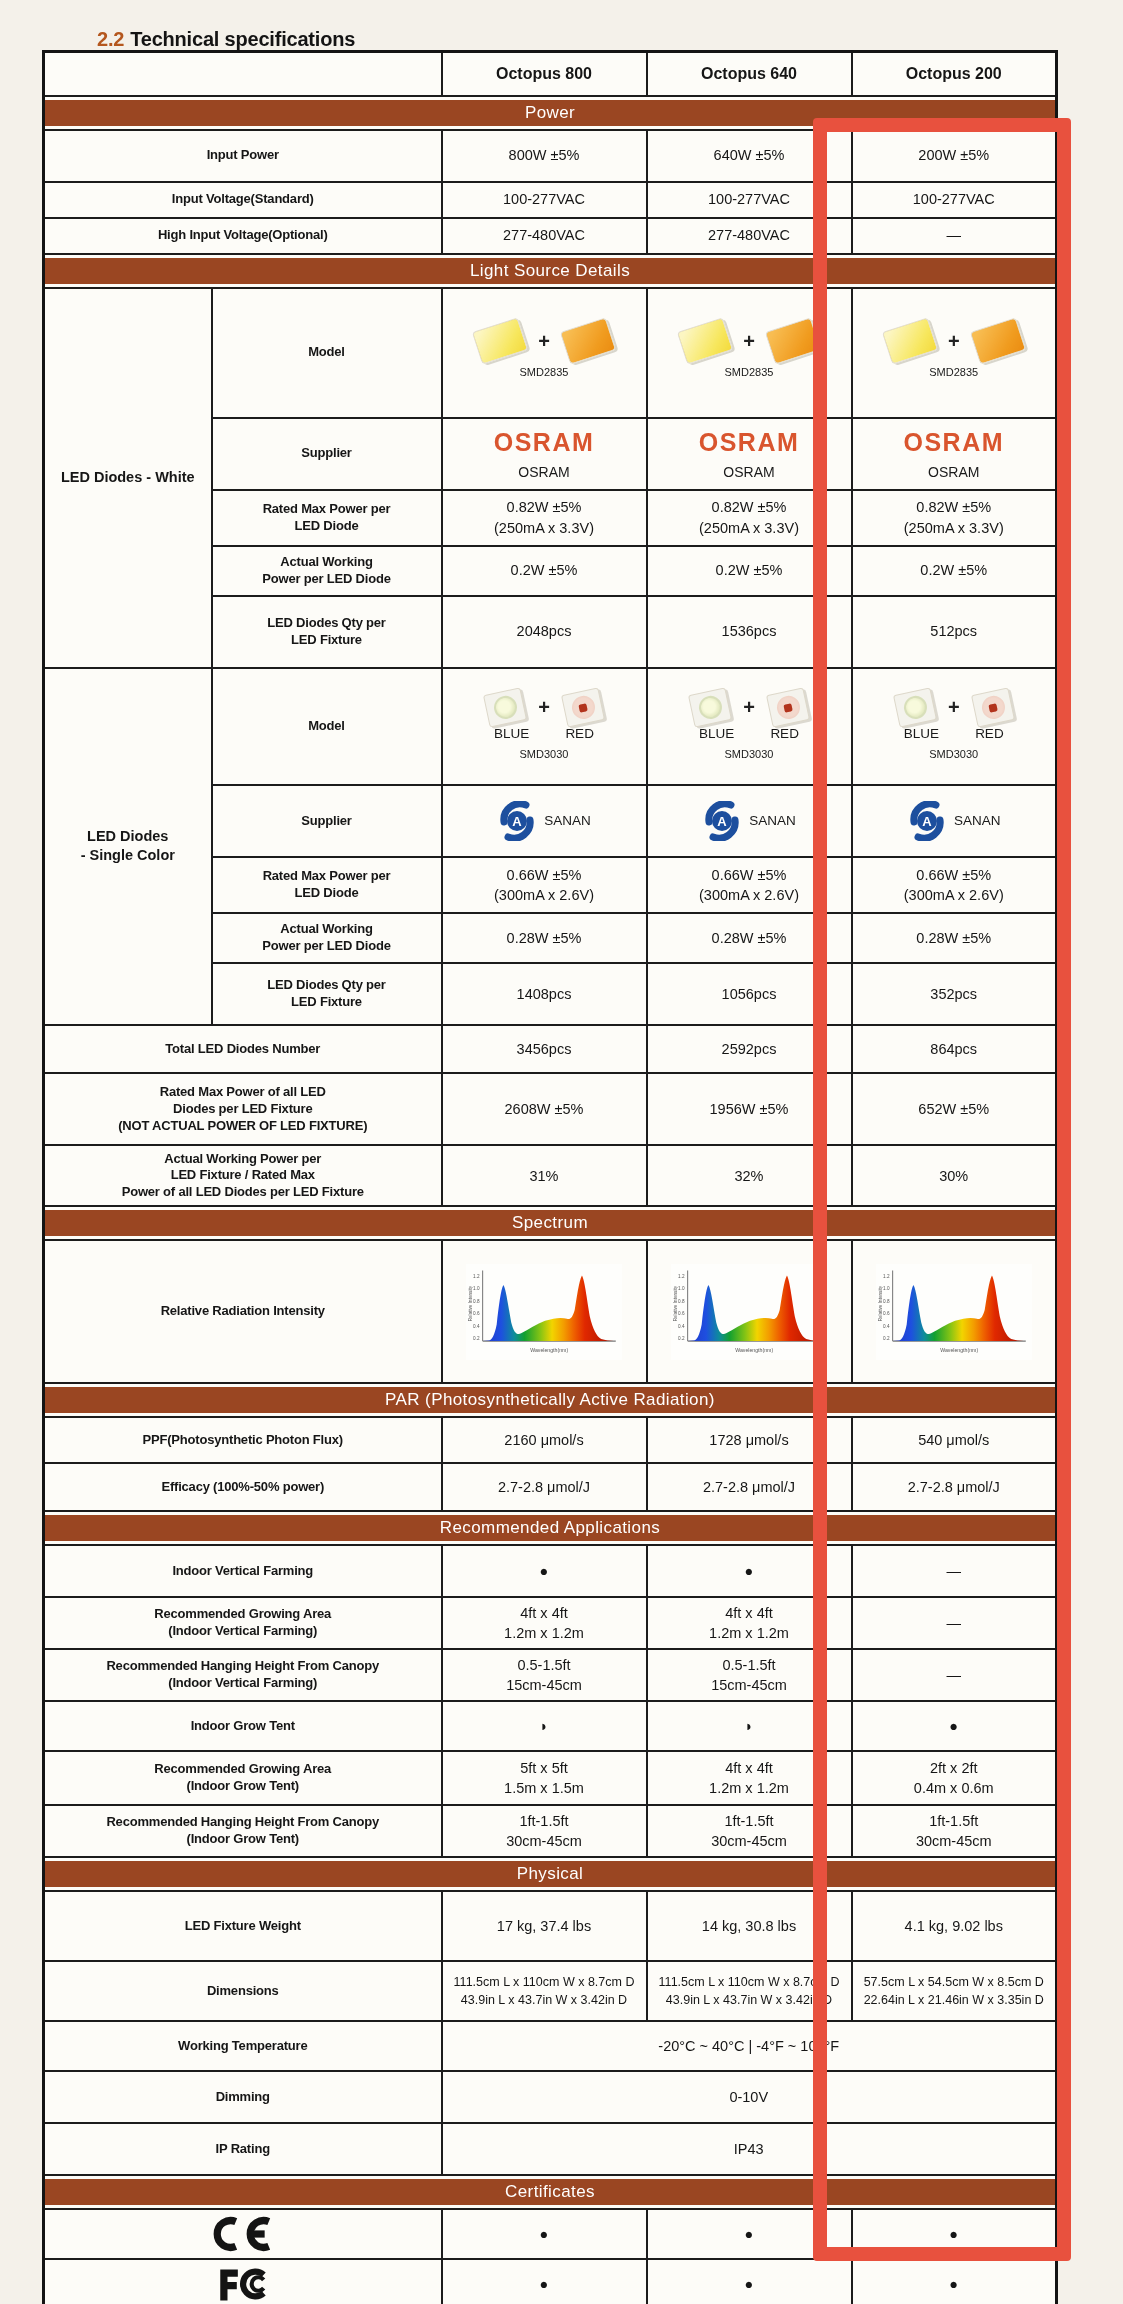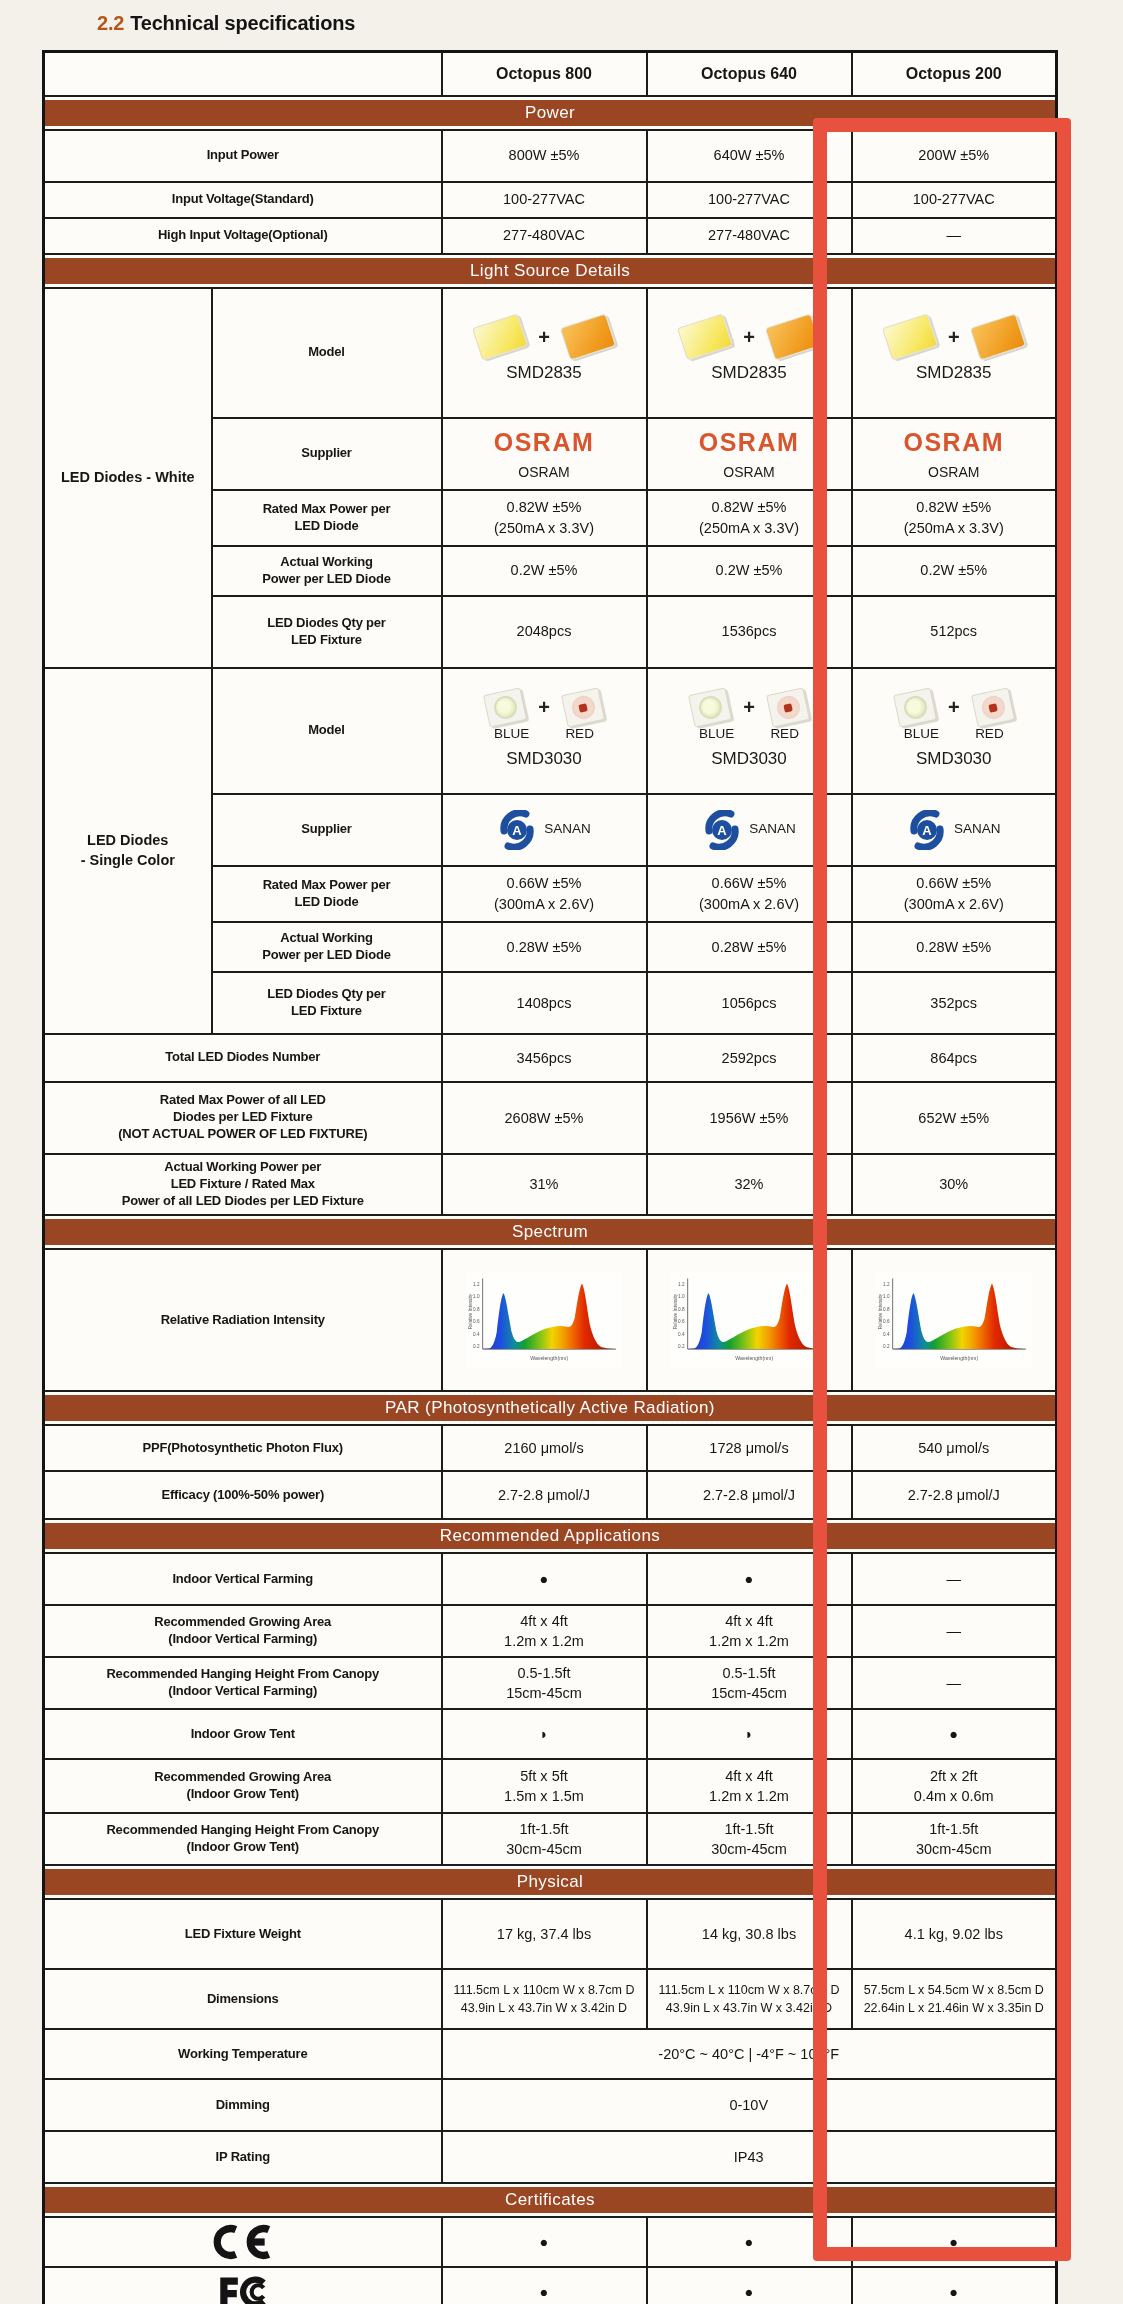--- a/index.html
+++ b/index.html
@@ -3,21 +3,21 @@
 <meta charset="utf-8">
 <style>
   html,body{margin:0;padding:0;}
   body{
     width:1123px;height:2304px;
     background:#f4f1ea;
     font-family:"Liberation Sans","DejaVu Sans",sans-serif;
     color:#161616;
   }
   .page{position:relative;width:1123px;height:2304px;overflow:hidden;}
-  .doc-title{position:absolute;left:97px;top:12px;margin:0;font-size:20px;font-weight:bold;letter-spacing:-0.2px;color:#141414;}
+  .doc-title{position:absolute;left:97px;top:28px;margin:0;font-size:20px;font-weight:bold;letter-spacing:-0.2px;color:#141414;}
   .doc-title .num{color:#b4571e;margin-right:6px;}
 
   table.spec{
     position:absolute;left:42px;top:50px;width:1013px;
     border-collapse:collapse;table-layout:fixed;
     background:#fdfcf8;border:3px solid #141414;
   }
   table.spec td{
     border:2px solid #1c1c1c;
     text-align:center;vertical-align:middle;
@@ -35,21 +35,21 @@
   td.val.small{font-size:12.5px;line-height:1.45;padding:2px 10px;}
   .dotv{font-size:12px;}
   .halfv{font-size:14px;}
 
   .chip-stack{display:flex;flex-direction:column;align-items:center;gap:7px;}
   .chip-pair{display:flex;align-items:center;gap:14px;}
   .chip2835{width:46px;height:32px;border-radius:4px;border:1px solid #e2ddd0;transform:rotate(-18deg);box-shadow:2px 2px 0 rgba(180,175,160,0.5);}
   .chip-warmwhite{background:linear-gradient(135deg,#fcf6c2 10%,#f7e75e 70%,#f3da3c);}
   .chip-orange{background:linear-gradient(135deg,#f8bd52 10%,#f09b1e 70%,#ea8c12);}
   .plus{font-size:20px;font-weight:bold;color:#222;}
-  .chip-caption{font-size:17px;color:#1a1a1a;}
+  .chip-caption{font-size:11px;color:#1a1a1a;}
   .chip3030{width:36px;height:31px;border-radius:3px;background:#f4f3ed;border:1px solid #ddd8ca;transform:rotate(-12deg);display:flex;align-items:center;justify-content:center;box-shadow:2px 2px 0 rgba(180,175,160,0.45);}
   .dome{width:23px;height:23px;border-radius:50%;}
   .dome-blue{background:radial-gradient(circle at 45% 45%,#f8fadc 40%,#e3e9c0 70%,#cdd6a6);border:2px solid #d8dfba;box-sizing:border-box;}
   .dome-red{background:radial-gradient(circle at 50% 50%,#f3d8cc 55%,#eac3b5);display:flex;align-items:center;justify-content:center;}
   .dome-red .dot{width:8px;height:8px;border-radius:2px;background:#b2331c;display:block;}
   .chip-sub{display:flex;gap:36px;font-size:13.5px;color:#1a1a1a;margin-top:-2px;}
 
   .osram-logo{color:#d9552e;font-weight:bold;font-size:25px;letter-spacing:1.5px;}
   .osram-sub{font-size:14px;color:#1a1a1a;margin-top:3px;}
   .sanan{display:flex;align-items:center;justify-content:center;gap:7px;}

